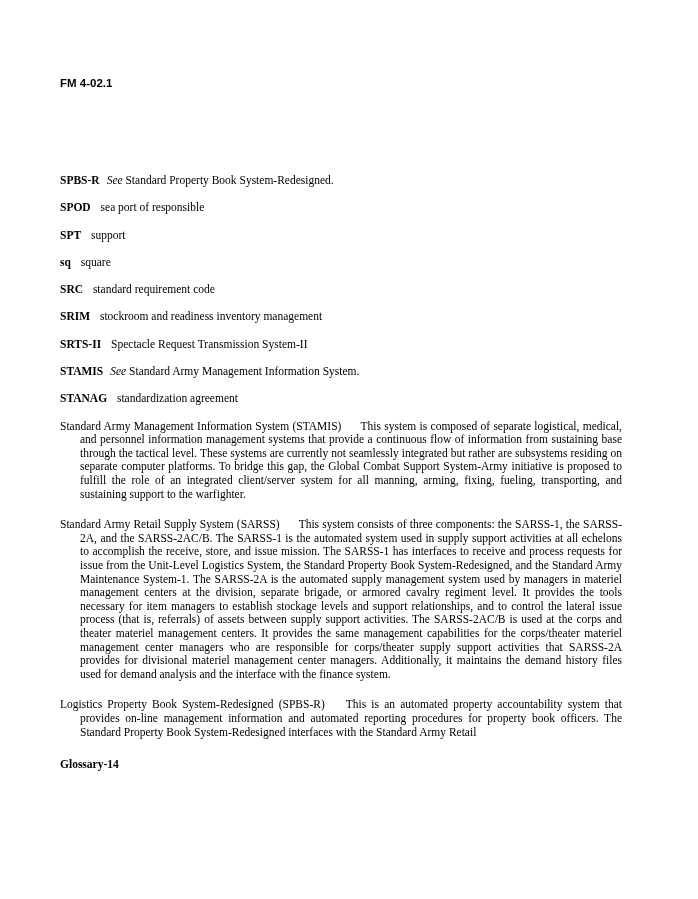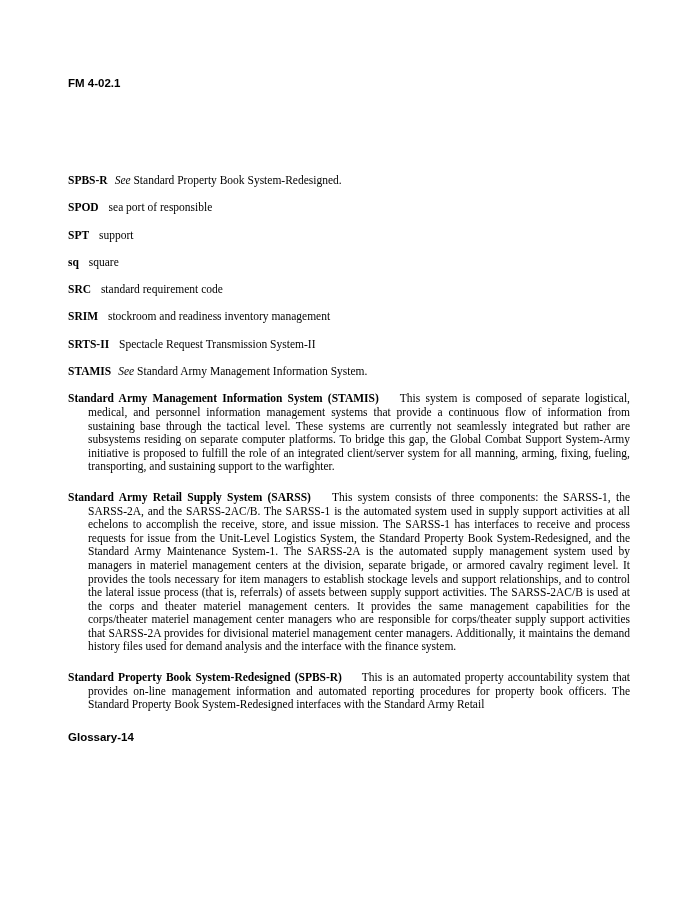--- a/index.html
+++ b/index.html
@@ -8,21 +8,21 @@
     position: relative;
     width: 698px;
     height: 899px;
     background: #ffffff;
     overflow: hidden;
     font-family: "Liberation Serif", serif;
     color: #000000;
   }
   .content {
     position: absolute;
-    left: 68px;
+    left: 60px;
     top: 0;
     width: 562px;
   }
   .doc-header {
     margin-top: 76px;
     font-family: "Liberation Sans", sans-serif;
     font-weight: bold;
     font-size: 11.5px;
     line-height: 14px;
   }
@@ -44,26 +44,26 @@
   .paragraphs { margin-top: 0; }
   .para {
     font-size: 11.5px;
     line-height: 13.6px;
     text-align: justify;
     padding-left: 20px;
     text-indent: -20px;
     margin-bottom: 17px;
   }
   .para .term {
-    font-weight: bold;
+    font-weight: normal;
     margin-right: 16px;
   }
   .doc-footer {
     margin-top: 18px;
-    font-family: Liberation Sans, sans-serif;
+    font-family: Liberation Serif, serif;
     font-weight: bold;
     font-size: 11.5px;
     line-height: 14px;
   }
 </style>
 </head>
 <body>
 
 <div class="page">
   <div class="content">
@@ -72,24 +72,25 @@
 
     <div class="entries">
       <p class="entry"><span class="term">SPBS-R</span><span class="see">See</span> <span class="def">Standard Property Book System-Redesigned.</span></p>
       <p class="entry"><span class="term">SPOD</span> <span class="def">sea port of responsible</span></p>
       <p class="entry"><span class="term">SPT</span> <span class="def">support</span></p>
       <p class="entry"><span class="term">sq</span> <span class="def">square</span></p>
       <p class="entry"><span class="term">SRC</span> <span class="def">standard requirement code</span></p>
       <p class="entry"><span class="term">SRIM</span> <span class="def">stockroom and readiness inventory management</span></p>
       <p class="entry"><span class="term">SRTS-II</span> <span class="def">Spectacle Request Transmission System-II</span></p>
       <p class="entry"><span class="term">STAMIS</span><span class="see">See</span> <span class="def">Standard Army Management Information System.</span></p>
+      <p class="entry"><span class="term">STANAG</span> <span class="def">standardization agreement</span></p>
     </div>
 
     <div class="paragraphs">
       <p class="para"><span class="term">Standard Army Management Information System (STAMIS)</span> <span class="text">This system is composed of separate logistical, medical, and personnel information management systems that provide a continuous flow of information from sustaining base through the tactical level.  These systems are currently not seamlessly integrated but rather are subsystems residing on separate computer platforms.  To bridge this gap, the Global Combat Support System-Army initiative is proposed to fulfill the role of an integrated client/server system for all manning, arming, fixing, fueling, transporting, and sustaining support to the warfighter.</span></p>
       <p class="para"><span class="term">Standard Army Retail Supply System (SARSS)</span> <span class="text">This system consists of three components: the SARSS-1, the SARSS-2A, and the SARSS-2AC/B.  The SARSS-1 is the automated system used in supply support activities at all echelons to accomplish the receive, store, and issue mission.  The SARSS-1 has interfaces to receive and process requests for issue from the Unit-Level Logistics System, the Standard Property Book System-Redesigned, and the Standard Army Maintenance System-1.  The SARSS-2A is the automated supply management system used by managers in materiel management centers at the division, separate brigade, or armored cavalry regiment level.  It provides the tools necessary for item managers to establish stockage levels and support relationships, and to control the lateral issue process (that is, referrals) of assets between supply support activities.  The SARSS-2AC/B is used at the corps and theater materiel management centers.  It provides the same management capabilities for the corps/theater materiel management center managers who are responsible for corps/theater supply support activities that SARSS-2A provides for divisional materiel management center managers.  Additionally, it maintains the demand history files used for demand analysis and the interface with the finance system.</span></p>
-      <p class="para"><span class="term">Standard Property Book System-Redesigned (SPBS-R)</span> <span class="text">This is an automated property accountability system that provides on-line management information and automated reporting procedures for property book officers.  The Standard Property Book System-Redesigned interfaces with the Standard Army Retail</span></p>
+      <p class="para"><span class="term">Logistics Property Book System-Redesigned (SPBS-R)</span> <span class="text">This is an automated property accountability system that provides on-line management information and automated reporting procedures for property book officers.  The Standard Property Book System-Redesigned interfaces with the Standard Army Retail</span></p>
     </div>
 
     <div class="doc-footer">Glossary-14</div>
 
   </div>
 </div>
 
 </body></html>

